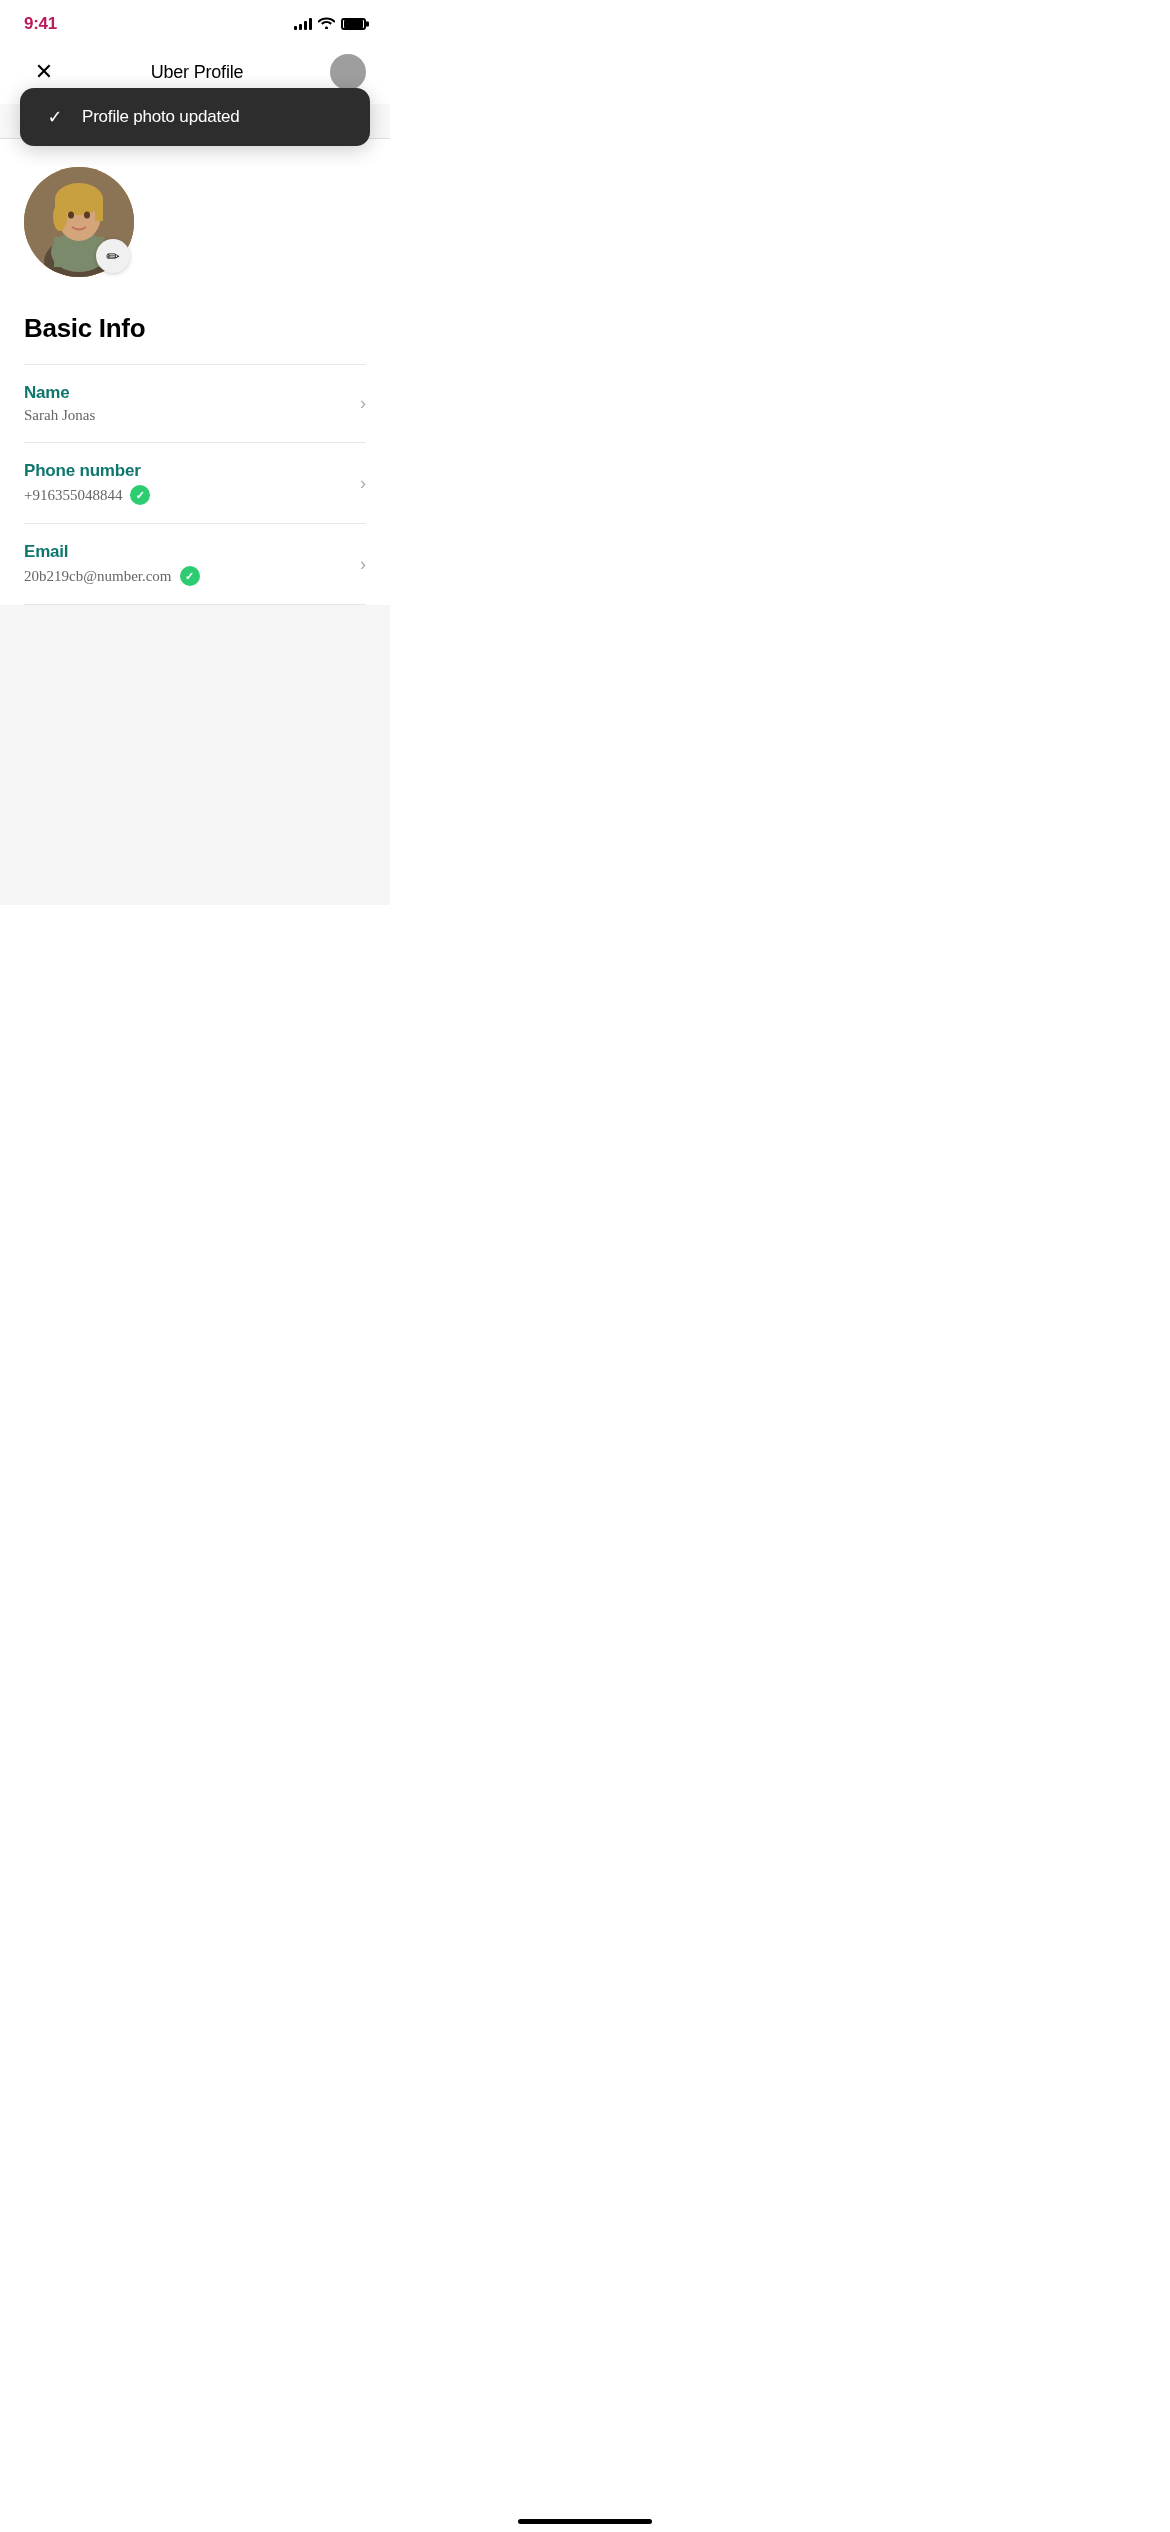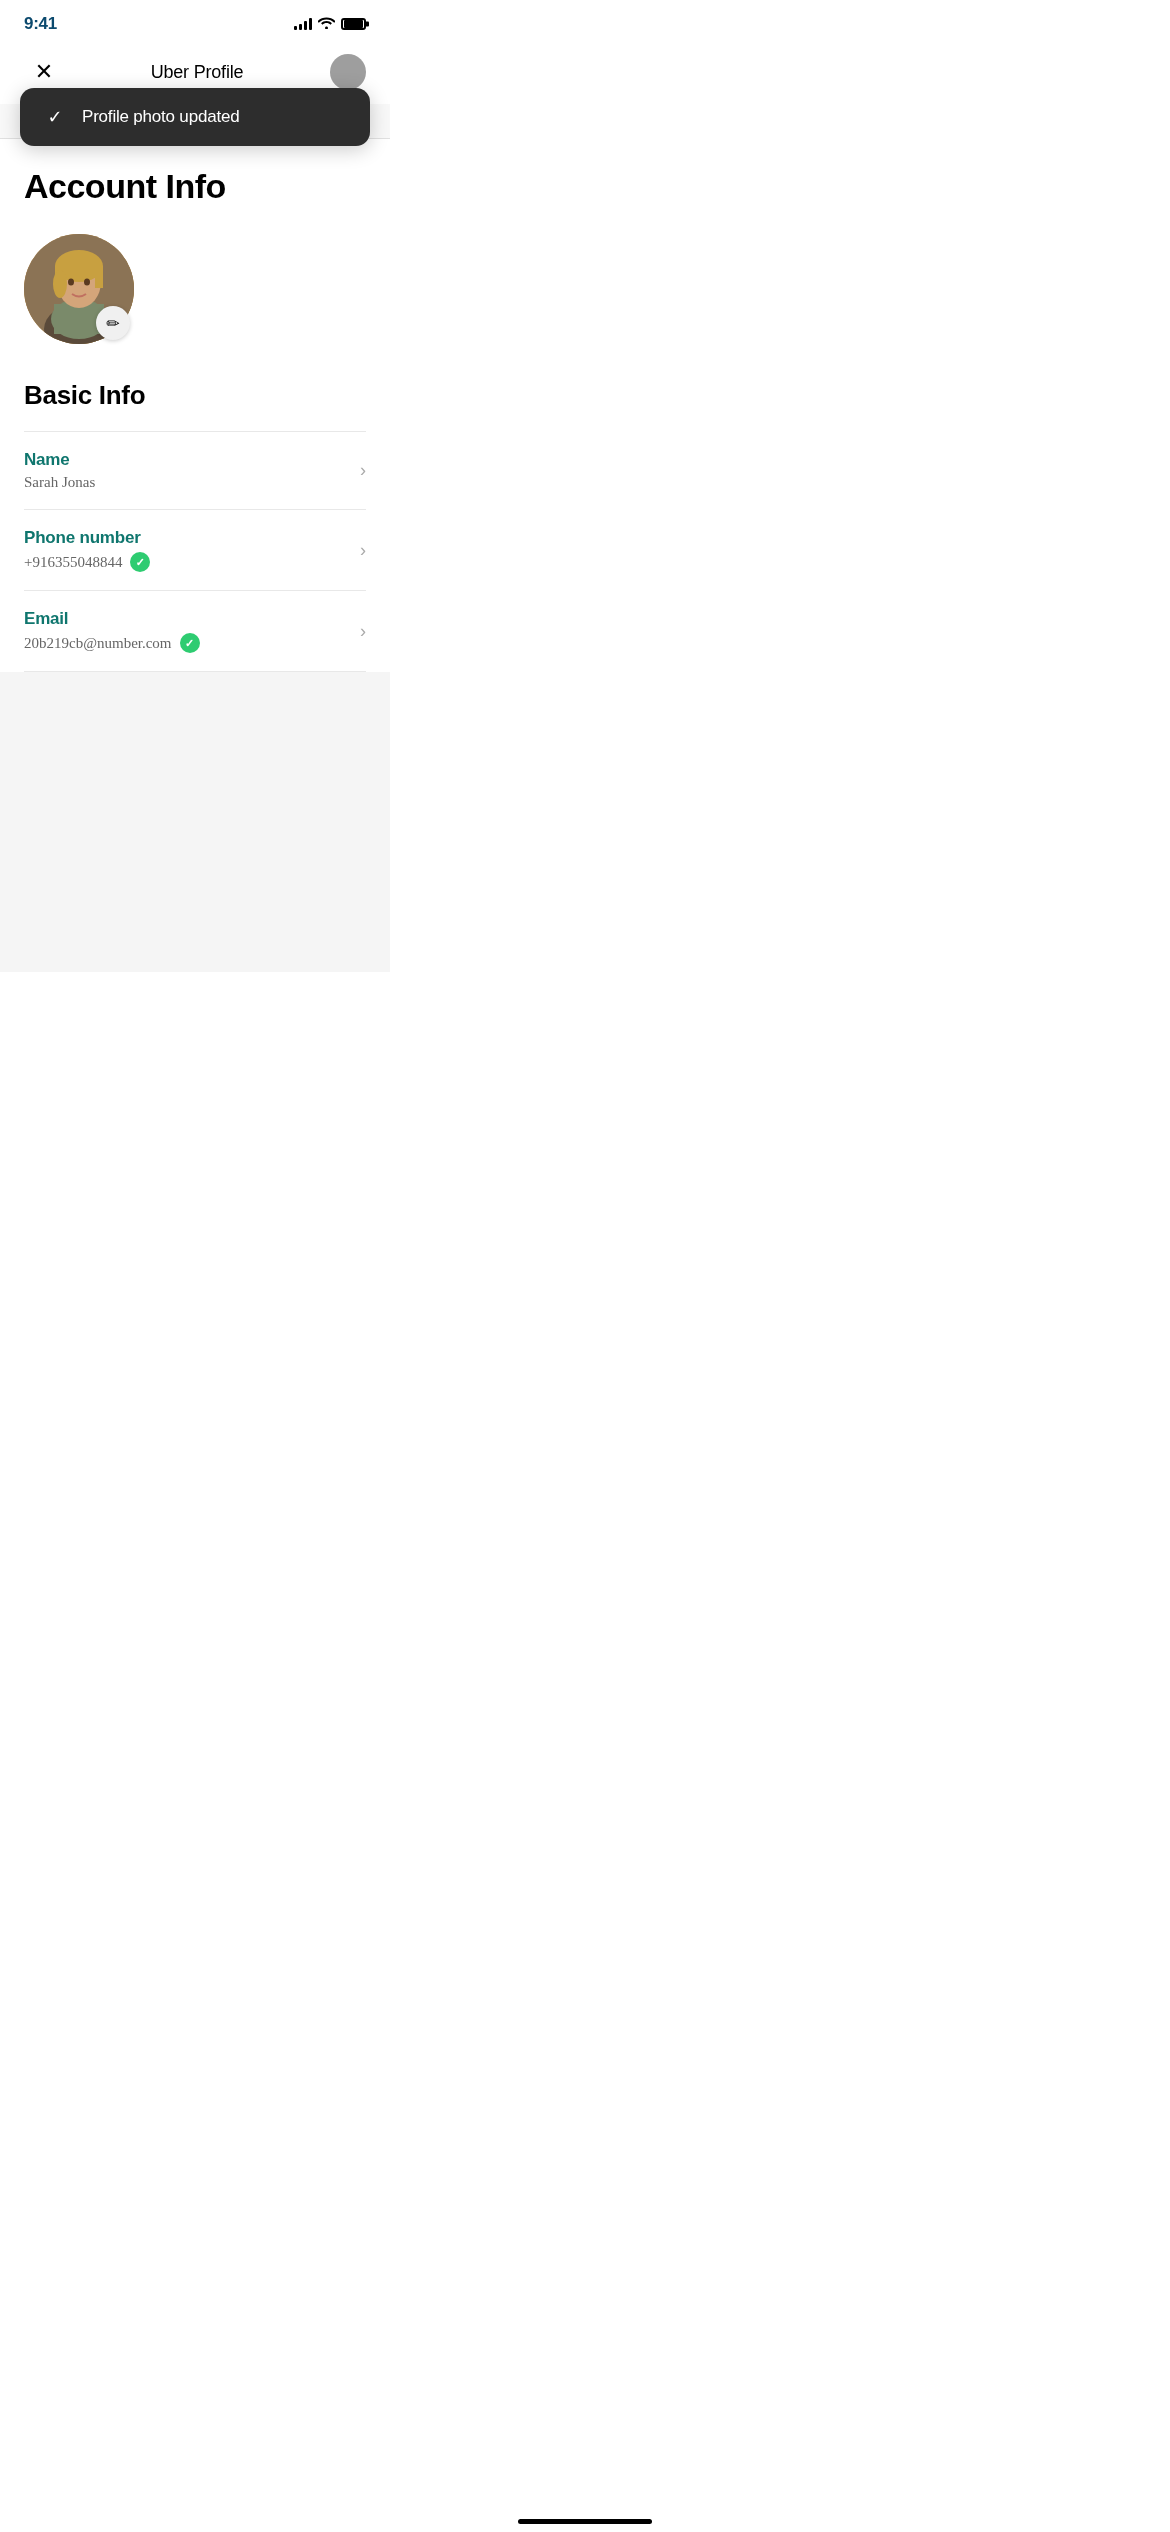--- a/index.html
+++ b/index.html
@@ -24,21 +24,21 @@
       display: flex;
       justify-content: space-between;
       align-items: center;
       padding: 14px 24px 10px;
       background: #ffffff;
     }
 
     .status-time {
       font-size: 17px;
       font-weight: 600;
-      color: #0c4a6e;
+      color: #be185d;
       letter-spacing: -0.3px;
     }
 
     .status-icons {
       display: flex;
       align-items: center;
       gap: 6px;
     }
 
     .signal-bars {
@@ -373,21 +373,20 @@
     <span class="toast-check-svg">✓</span>
   </div>
   <span class="toast-text">Profile photo updated</span>
 </div>
 
 <div class="breadcrumb-bar">
   <span class="breadcrumb-text">Acc</span>
 </div>
 
 <div class="main-content">
-  <h1 class="page-title">Account Info</h1>
 
   <div class="profile-photo-section">
     <div class="profile-photo-container">
       <div class="profile-photo">
         <div class="profile-photo-inner">
 
           <svg viewBox="0 0 110 110" xmlns="http://www.w3.org/2000/svg">
 
             <rect width="110" height="110" fill="#8B7355"></rect>
 

